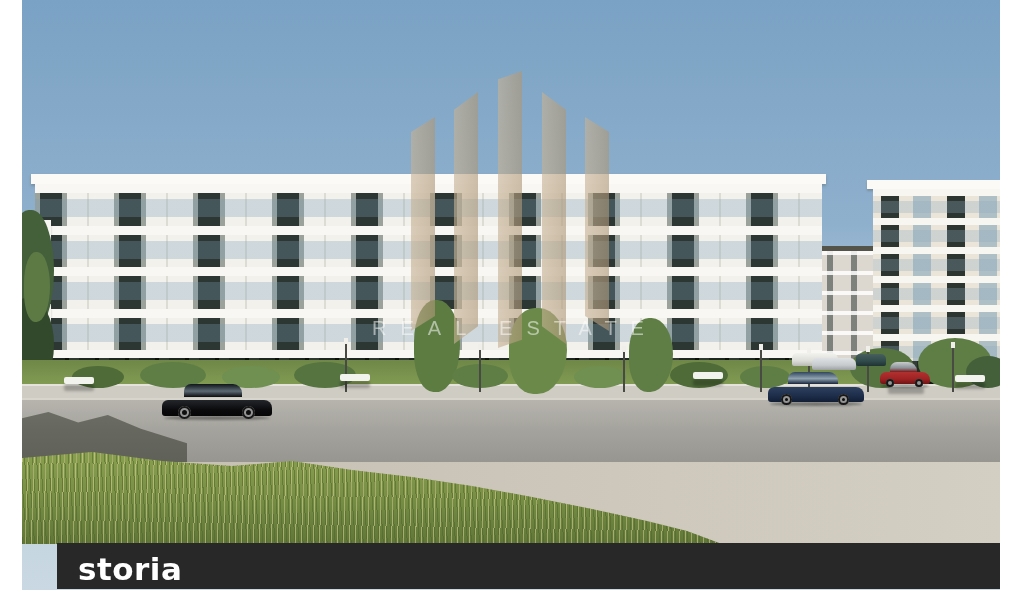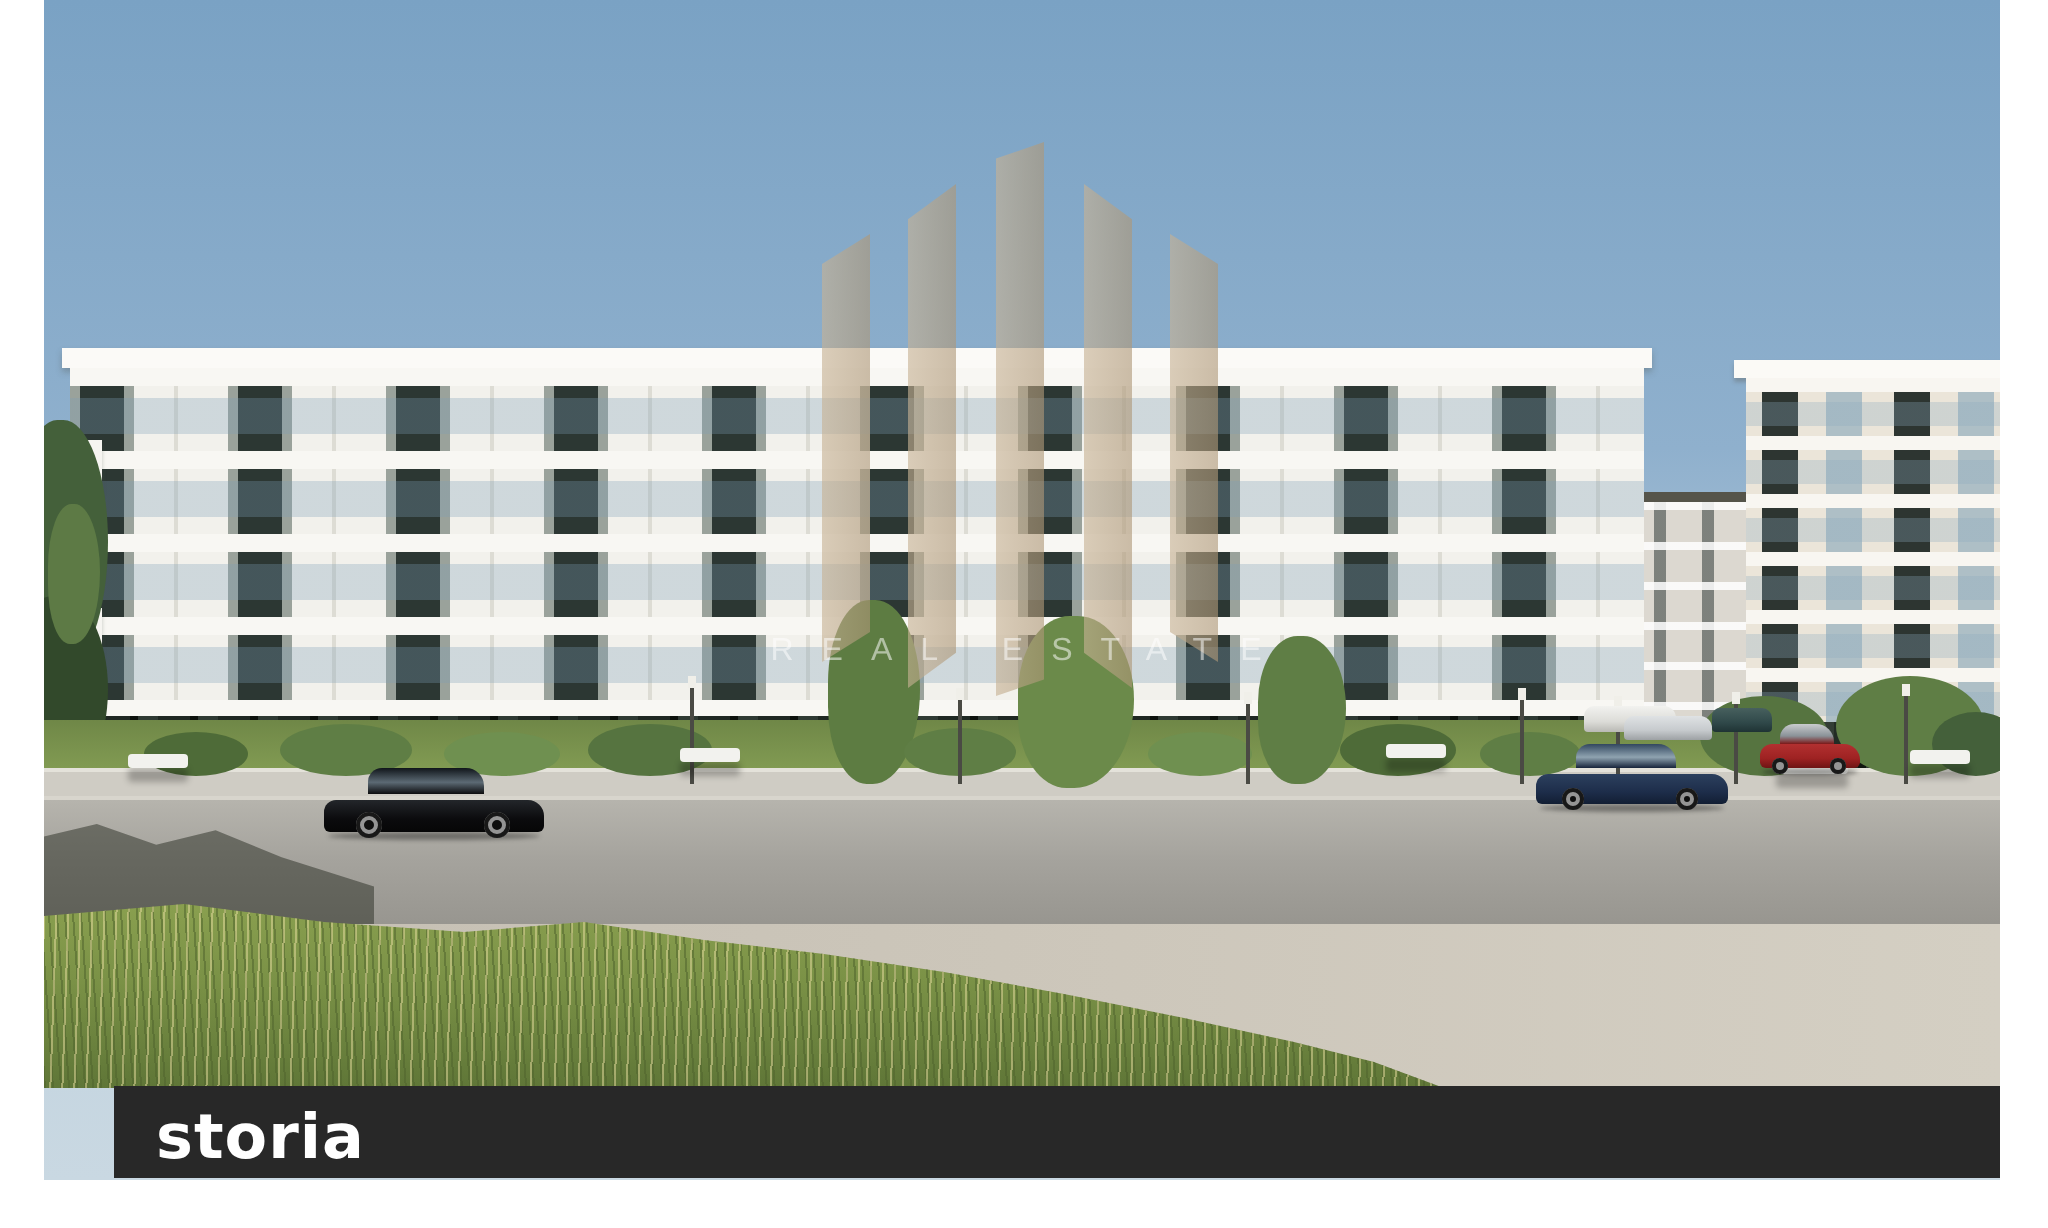--- a/index.html
+++ b/index.html
@@ -90,21 +90,21 @@
   .wm-b2{left:47px;top:21px;height:252px;clip-path:polygon(0 7%,100% 0,100% 93%,0 100%);}
   .wm-b3{left:91px;top:0;height:277px;clip-path:polygon(0 3%,100% 0,100% 97%,0 100%);}
   .wm-b4{left:135px;top:21px;height:252px;clip-path:polygon(0 0,100% 7%,100% 100%,0 93%);}
   .wm-b5{left:178px;top:46px;height:214px;clip-path:polygon(0 0,100% 7%,100% 100%,0 93%);}
 
   
   .wm-text{position:absolute;left:493px;top:314px;transform:translateX(-50%);z-index:9;text-align:center;white-space:nowrap;}
   .wm-brand{font-size:47px;font-weight:400;letter-spacing:9px;color:rgba(255,255,255,0.16);
             -webkit-text-stroke:1.5px rgba(255,255,255,0.62);line-height:1;}
   .wm-reg{font-size:15px;vertical-align:super;-webkit-text-stroke:0.8px rgba(255,255,255,0.62);letter-spacing:0;}
-  .wm-tagline{margin-top:3px;font-size:16px;font-weight:400;letter-spacing:14px;color:rgba(255,255,255,0.52);}
+  .wm-tagline{margin-top:3px;font-size:20px;font-weight:400;letter-spacing:14px;color:rgba(255,255,255,0.52);}
 
   
   .caption-bar{position:absolute;left:0;bottom:1px;width:972px;height:46px;background:var(--caption-bar,#282828);z-index:10;margin-left:35px;}
   .storia-logo{position:absolute;left:21px;bottom:2px;font-size:31px;font-weight:800;letter-spacing:0.5px;
                color:var(--caption-text,#fff);font-family:"DejaVu Sans","Liberation Sans",sans-serif;}
   .caption-text{position:absolute;left:34px;top:9px;font-size:19px;font-weight:400;color:var(--caption-text,#fff);}
 </style>
 </head>
 <body>
 

